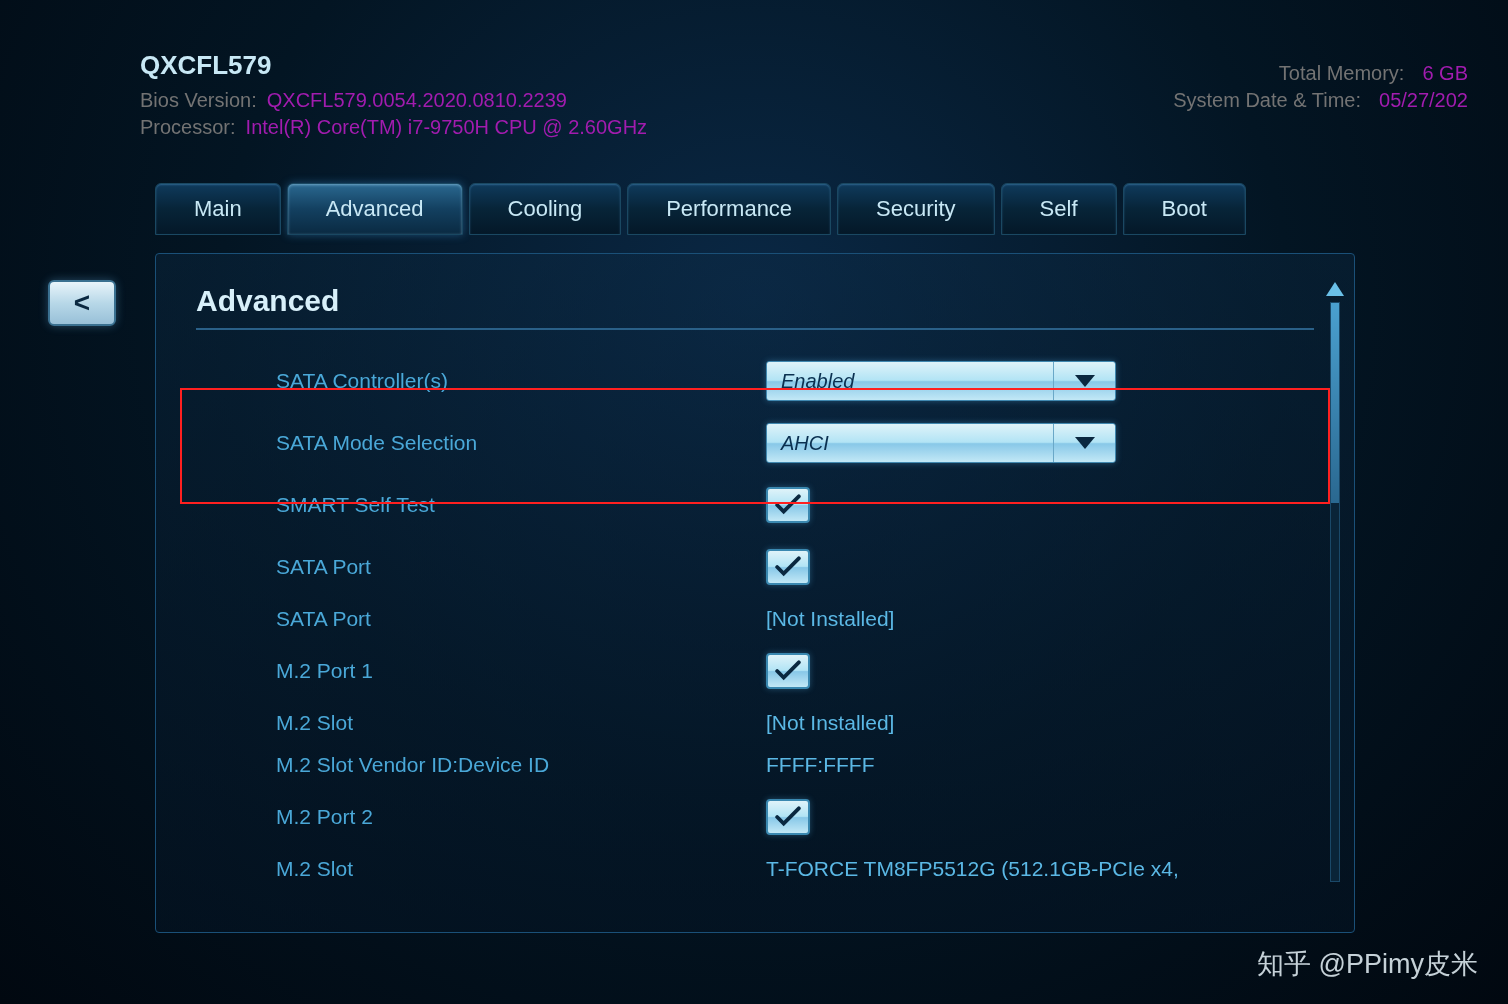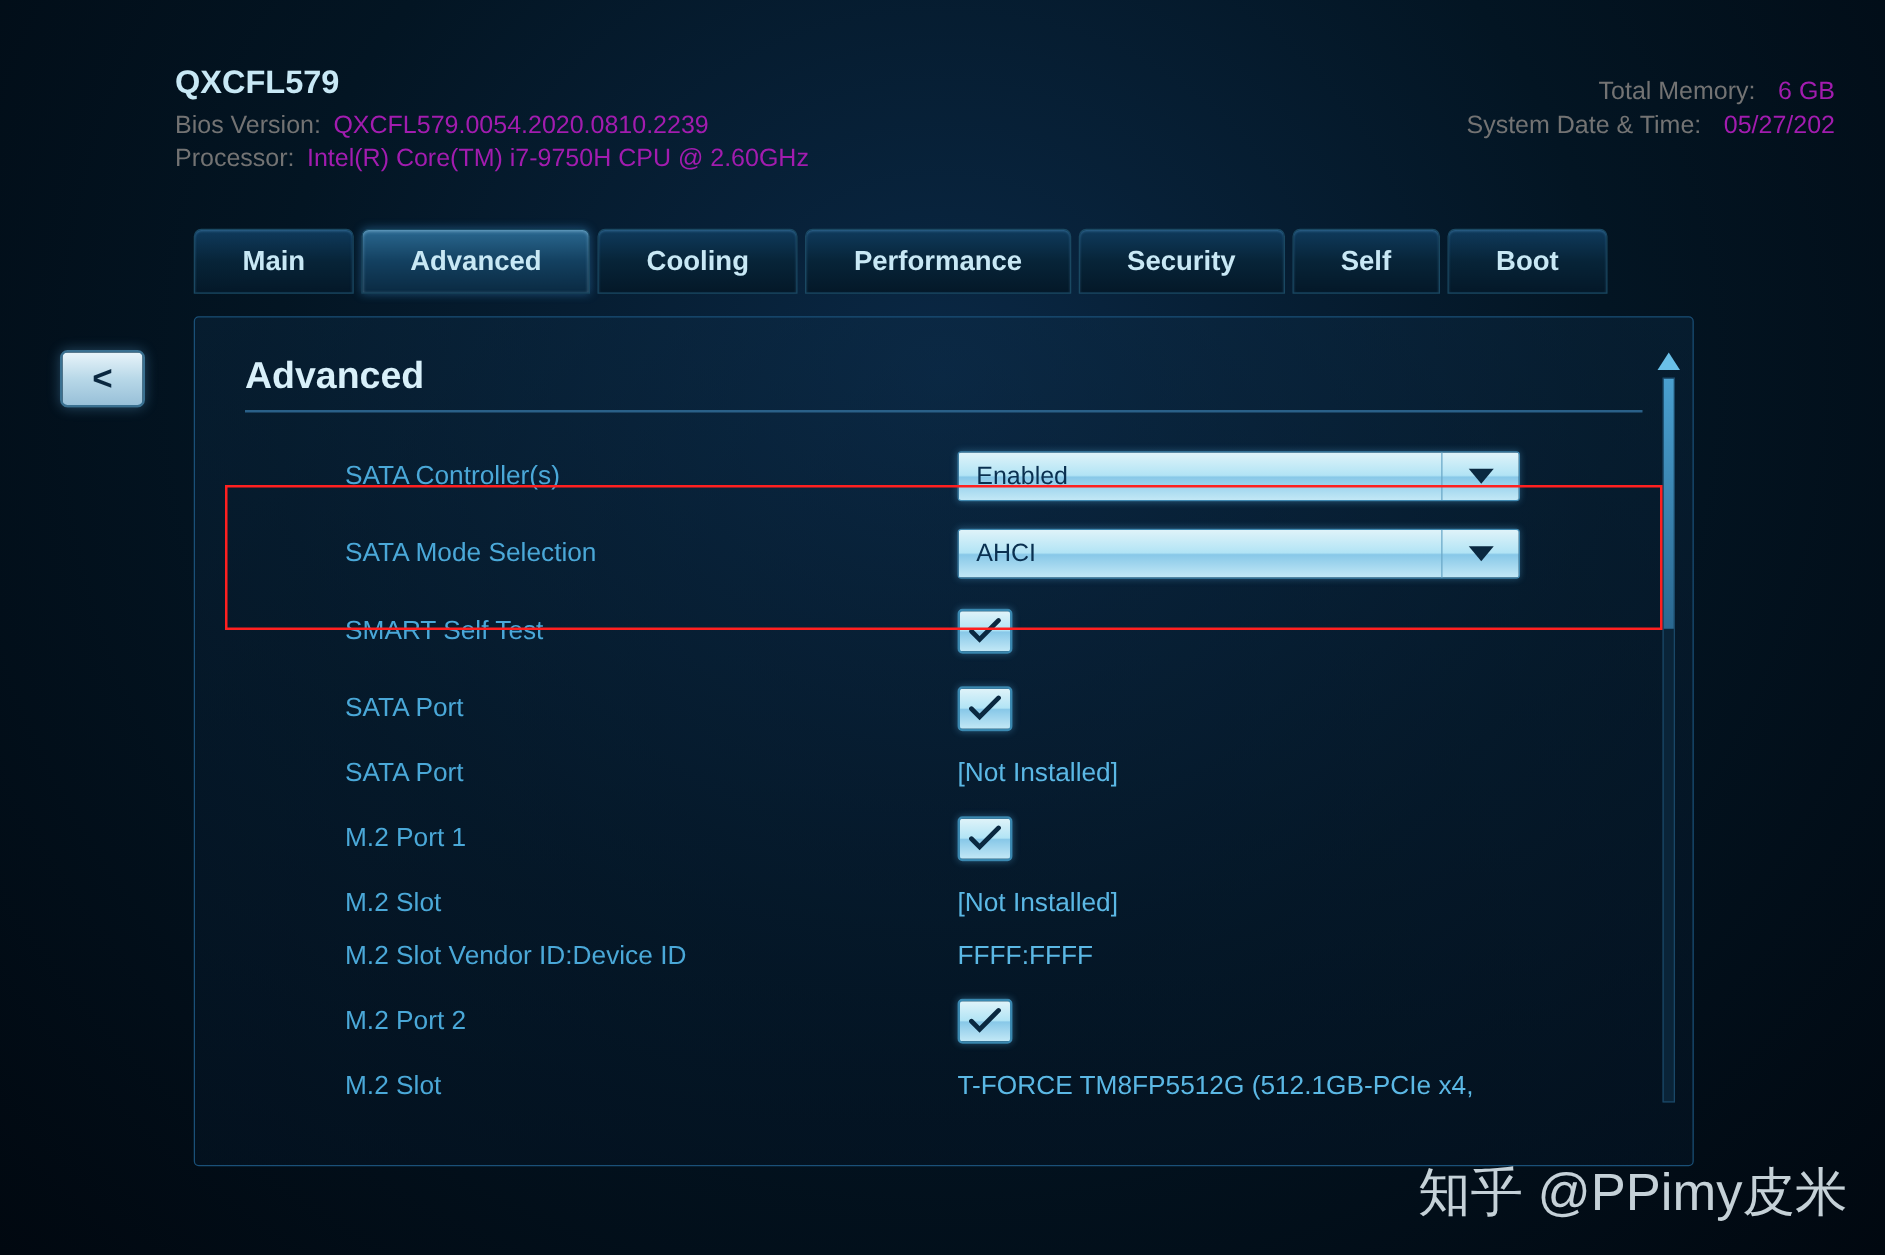--- a/index.html
+++ b/index.html
@@ -35,21 +35,20 @@
 .header-right {
   padding-right: 40px;
   padding-top: 32px;
 }
 .header-right .info-row { justify-content: flex-end; }
 .header-right .info-label { margin-right: 18px; }
 .tabs {
   display: flex;
   gap: 6px;
   margin: 40px 0 18px 155px;
-  font-weight: bold;
 }
 .tab {
   padding: 12px 38px;
   font-size: 22px;
   color: #c8e8f5;
   background: linear-gradient(180deg, #0f3a5c 0%, #072438 50%, #041828 100%);
   border: 1px solid #1a4862;
   border-radius: 6px 6px 0 0;
   cursor: pointer;
   box-shadow: inset 0 1px 2px rgba(120,200,255,0.3);
@@ -101,31 +100,32 @@
   padding-left: 80px;
 }
 .setting-row.tight { min-height: 42px; }
 .setting-label {
   color: #4aa8d8;
   font-size: 21px;
   flex: 0 0 490px;
 }
 .setting-value { color: #5bb8e5; font-size: 21px; }
 .dropdown {
-  width: 450px;
+  width: 350px;
   height: 40px;
   background: linear-gradient(180deg, #dff3f9 0%, #b2e4f5 48%, #88c8e8 52%, #c2e8f6 100%);
   border: 1px solid #4088b0;
   border-radius: 3px;
   display: flex;
   align-items: center;
   padding: 0 14px;
   position: relative;
   cursor: pointer;
   box-shadow: 0 0 6px rgba(100,200,255,0.3);
+  font-style: italic;
 }
 .dropdown-text { color: #0a3050; font-size: 20px; }
 .dropdown-arrow-box {
   position: absolute;
   right: 0; top: 0;
   width: 62px; height: 100%;
   border-left: 1px solid #6aa8c8;
   display: flex;
   align-items: center;
   justify-content: center;
@@ -184,21 +184,21 @@
   width: 100%;
   height: 200px;
   background: linear-gradient(180deg, #4aa0d0, #2a6890);
   position: absolute;
   top: 0;
 }
 .watermark {
   position: absolute;
   right: 30px;
   bottom: 22px;
-  font-size: 42px;
+  font-size: 27px;
   color: #e8f4fa;
   opacity: 0.85;
   font-weight: 500;
 }
 </style>
 </head>
 <body>
 
 <div class="header">
   <div class="header-left">

